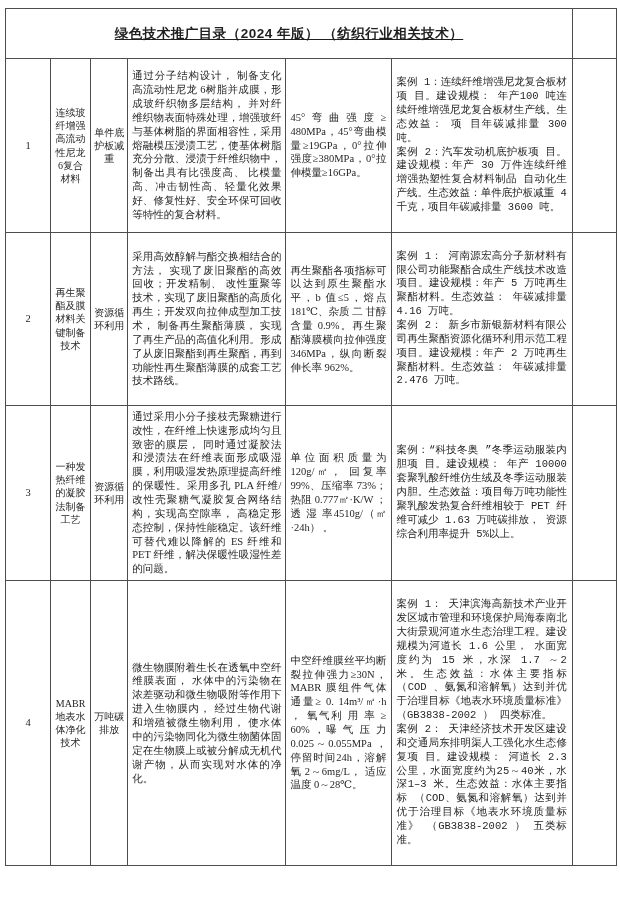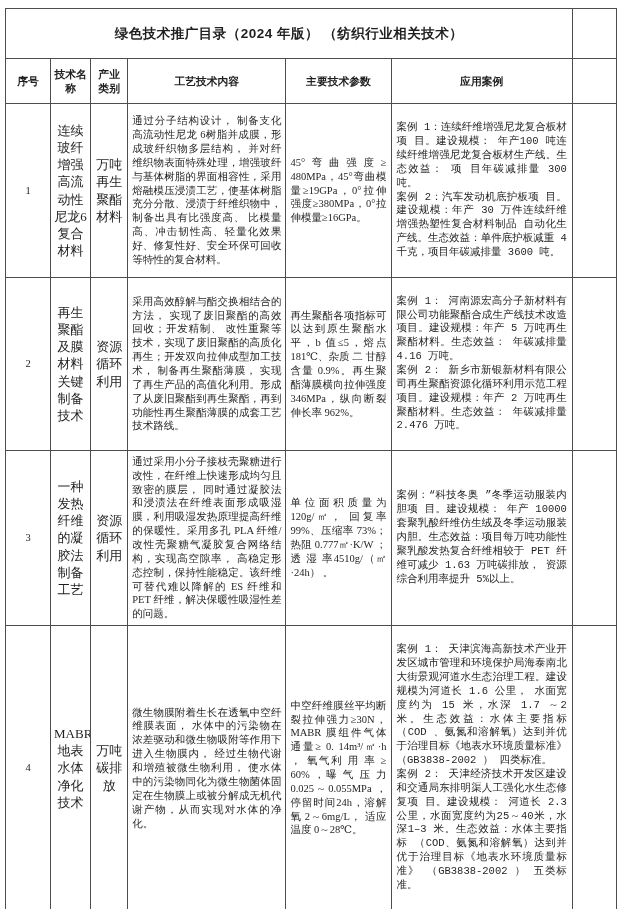--- a/index.html
+++ b/index.html
@@ -43,34 +43,34 @@
     text-align: center;
     letter-spacing: 0.5px;
   }
   tr.header-row th {
     font-family: "Liberation Sans", "DejaVu Sans", sans-serif;
     font-weight: bold;
     font-size: 10.8px;
     text-align: center;
     padding: 2px 3px;
   }
-  .r-title { height: 50px; }
+  .r-title { height: 50px; text-decoration: underline; }
   .r-head  { height: 45px; }
   .r1 { height: 174px; }
   .r2 { height: 173px; }
   .r3 { height: 175px; }
   .r4 { height: 285px; }
   td.c-no {
     text-align: center;
     font-size: 10.5px;
   }
   td.c-name, td.c-cat {
     text-align: center;
     padding: 2px 3px;
-    font-size: 13px;
+    font-size: 10px;
   }
   td.c-content {
     padding: 3px 4px;
     text-align: justify;
     text-align-last: left;
   }
   td.c-params {
     padding: 9px 4px;
     text-align: justify;
     text-align-last: left;
@@ -99,34 +99,25 @@
       <col style="width:181px">
       <col style="width:44px">
     </colgroup>
 
     <tbody>
         <tr class="title-row r-title">
       <td class="title" colspan="6">绿色技术推广目录（2024 年版） （纺织行业相关技术）</td>
       <td class="ghost"></td>
     </tr>
 
-    <tr class="header-row r-head">
-      <th>序号</th>
-      <th>技术名称</th>
-      <th>产业类别</th>
-      <th>工艺技术内容</th>
-      <th>主要技术参数</th>
-      <th>应用案例</th>
-      <td class="ghost"></td>
-    </tr>
 
     <tr class="r1">
       <td class="c-no">1</td>
       <td class="c-name">连续玻纤增强高流动性尼龙6复合材料</td>
-      <td class="c-cat">万吨再生聚酯材料</td>
+      <td class="c-cat">单件底护板减重</td>
       <td class="c-content">通过分子结构设计， 制备支化高流动性尼龙 6树脂并成膜，形成玻纤织物多层结构， 并对纤维织物表面特殊处理，增强玻纤与基体树脂的界面相容性，采用熔融模压浸渍工艺，使基体树脂充分分散、浸渍于纤维织物中， 制备出具有比强度高、 比模量高、冲击韧性高、轻量化效果好、修复性好、安全环保可回收等特性的复合材料。</td>
       <td class="c-params">45°弯曲强度≥ 480MPa，45°弯曲模量≥19GPa，0°拉伸强度≥380MPa，0°拉伸模量≥16GPa。</td>
       <td class="c-cases">
         <p>案例 1：连续纤维增强尼龙复合板材项 目。建设规模： 年产100 吨连续纤维增强尼龙复合板材生产线。生态效益： 项 目年碳减排量 300 吨。</p>
         <p>案例 2：汽车发动机底护板项 目。建设规模：年产 30 万件连续纤维增强热塑性复合材料制品 自动化生产线。生态效益：单件底护板减重 4 千克，项目年碳减排量 3600 吨。</p>
       </td>
       <td class="ghost"></td>
     </tr>
 
     <tr class="r2">

